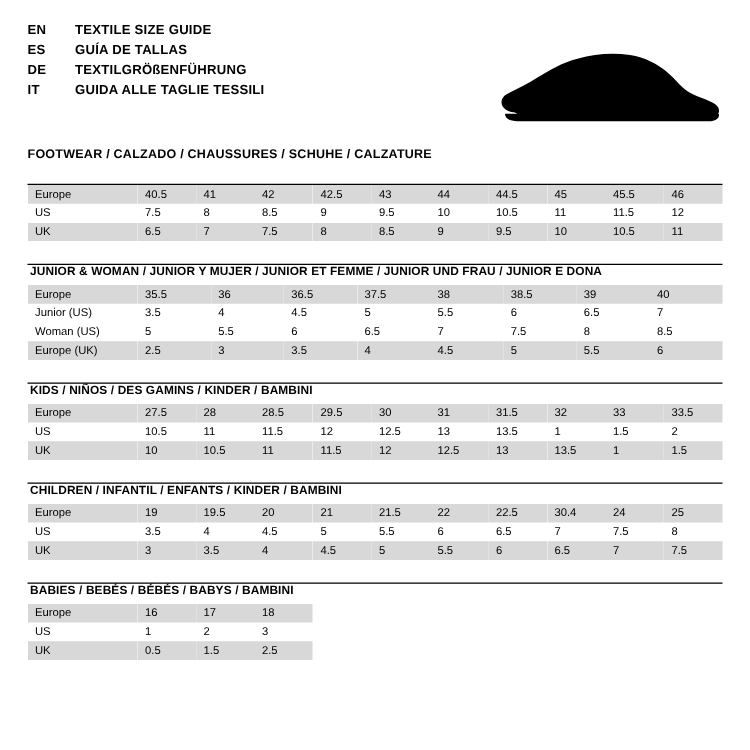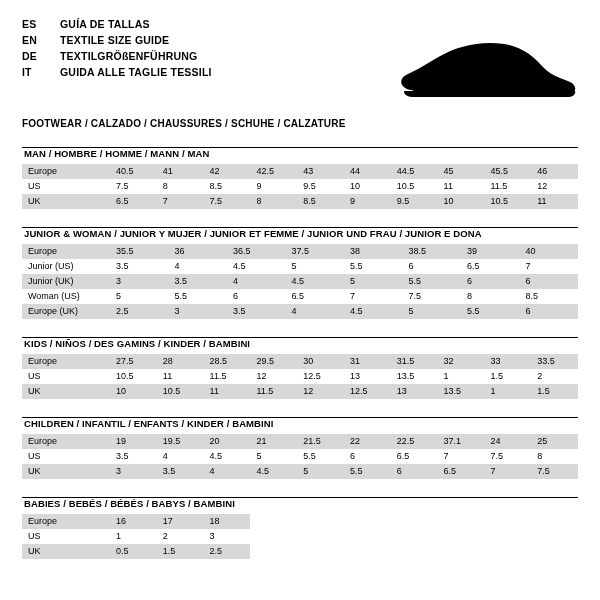--- a/index.html
+++ b/index.html
@@ -101,26 +101,26 @@
 </style>
 </head>
 <body>
 
 <div class="page">
 
   <div class="header">
     <table class="lang-table">
       <tbody>
         <tr>
+          <td class="lang-code">EN</td>
+          <td class="lang-name">TEXTILE SIZE GUIDE</td>
+        </tr>
+        <tr>
           <td class="lang-code">ES</td>
           <td class="lang-name">GUÍA DE TALLAS</td>
-        </tr>
-        <tr>
-          <td class="lang-code">EN</td>
-          <td class="lang-name">TEXTILE SIZE GUIDE</td>
         </tr>
         <tr>
           <td class="lang-code">DE</td>
           <td class="lang-name">TEXTILGRÖßENFÜHRUNG</td>
         </tr>
         <tr>
           <td class="lang-code">IT</td>
           <td class="lang-name">GUIDA ALLE TAGLIE TESSILI</td>
         </tr>
       </tbody>
@@ -134,21 +134,20 @@
           C26,54 23,52 20,50 Z"></path>
         <path fill="#000000" d="M12,51 L183,51 C184,54 181,57 175,57 L22,57 C16,57 12,55 12,51 Z"></path>
       </svg>
     </div>
   </div>
 
   <div class="section-title">FOOTWEAR / CALZADO / CHAUSSURES / SCHUHE / CALZATURE</div>
 
   <div class="group">
     <div class="rule"></div>
-    <div class="group-title">MAN / HOMBRE / HOMME / MANN / MAN</div>
     <table class="size">
       <tbody>
         <tr class="shaded">
           <td class="rowlabel">Europe</td>
           <td>40.5</td>
           <td>41</td>
           <td>42</td>
           <td>42.5</td>
           <td>43</td>
           <td>44</td>
@@ -206,31 +205,20 @@
         <tr class="plain">
           <td class="rowlabel">Junior (US)</td>
           <td>3.5</td>
           <td>4</td>
           <td>4.5</td>
           <td>5</td>
           <td>5.5</td>
           <td>6</td>
           <td>6.5</td>
           <td>7</td>
-        </tr>
-        <tr class="shaded">
-          <td class="rowlabel">Junior (UK)</td>
-          <td>3</td>
-          <td>3.5</td>
-          <td>4</td>
-          <td>4.5</td>
-          <td>5</td>
-          <td>5.5</td>
-          <td>6</td>
-          <td>6</td>
         </tr>
         <tr class="plain">
           <td class="rowlabel">Woman (US)</td>
           <td>5</td>
           <td>5.5</td>
           <td>6</td>
           <td>6.5</td>
           <td>7</td>
           <td>7.5</td>
           <td>8</td>
@@ -306,21 +294,21 @@
       <tbody>
         <tr class="shaded">
           <td class="rowlabel">Europe</td>
           <td>19</td>
           <td>19.5</td>
           <td>20</td>
           <td>21</td>
           <td>21.5</td>
           <td>22</td>
           <td>22.5</td>
-          <td>37.1</td>
+          <td>30.4</td>
           <td>24</td>
           <td>25</td>
         </tr>
         <tr class="plain">
           <td class="rowlabel">US</td>
           <td>3.5</td>
           <td>4</td>
           <td>4.5</td>
           <td>5</td>
           <td>5.5</td>

